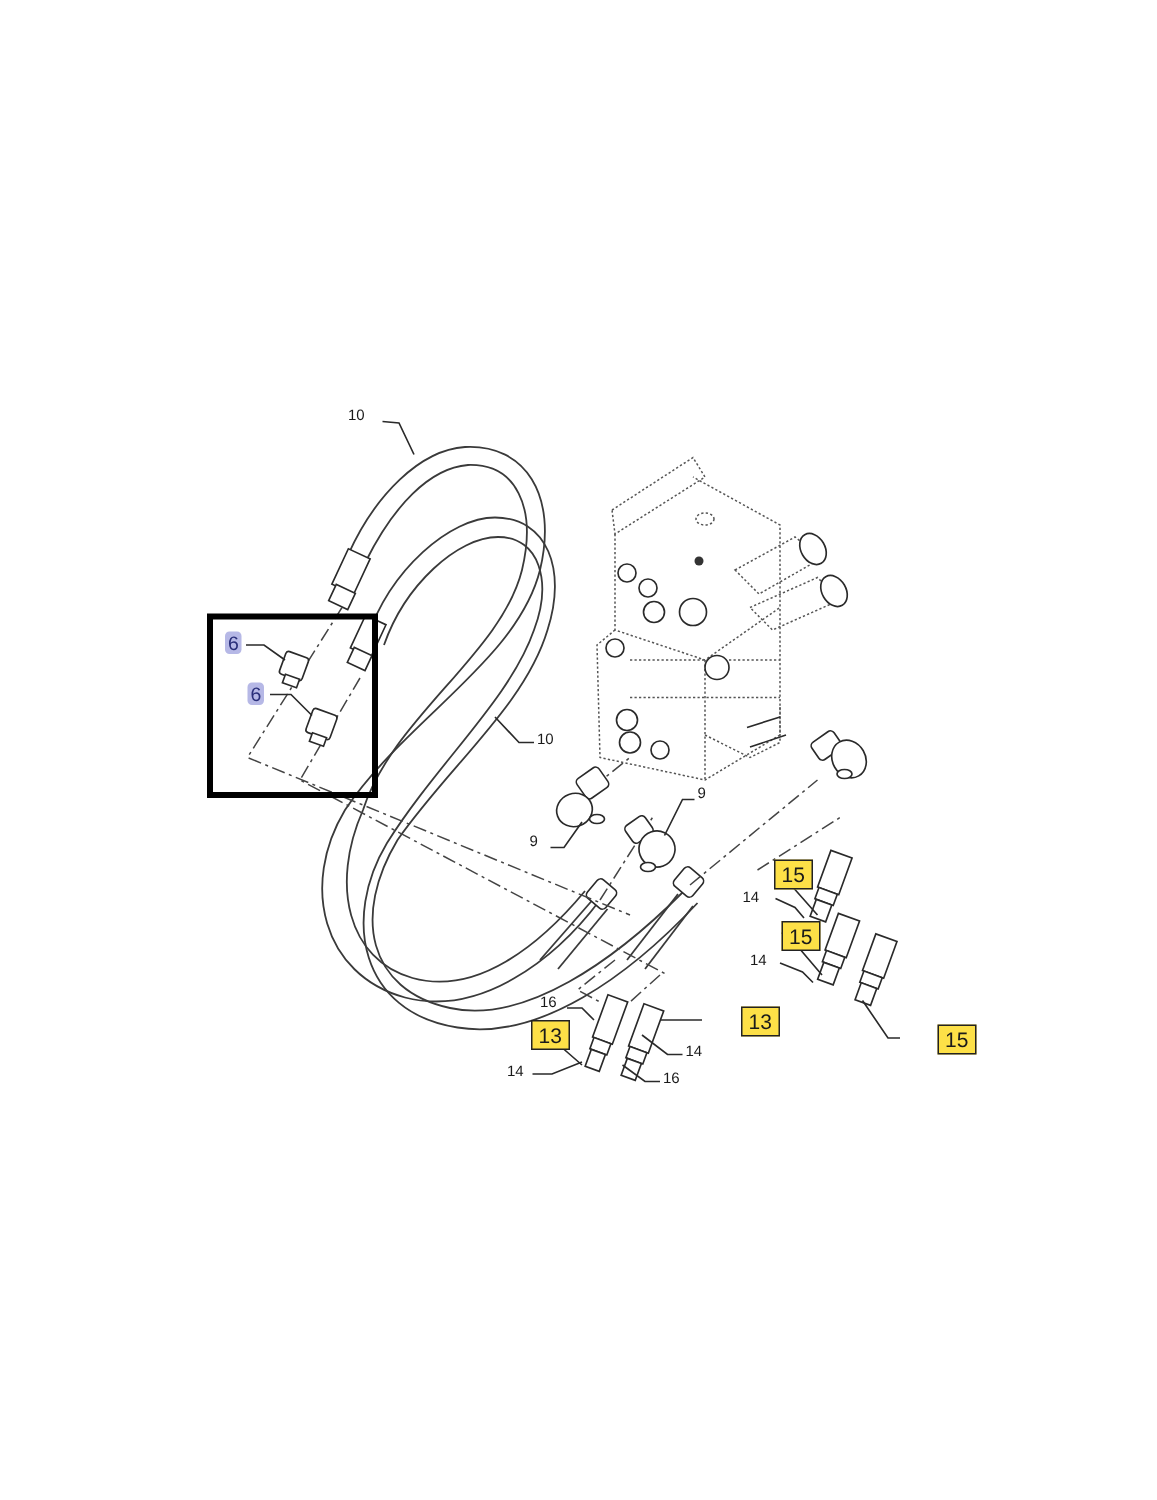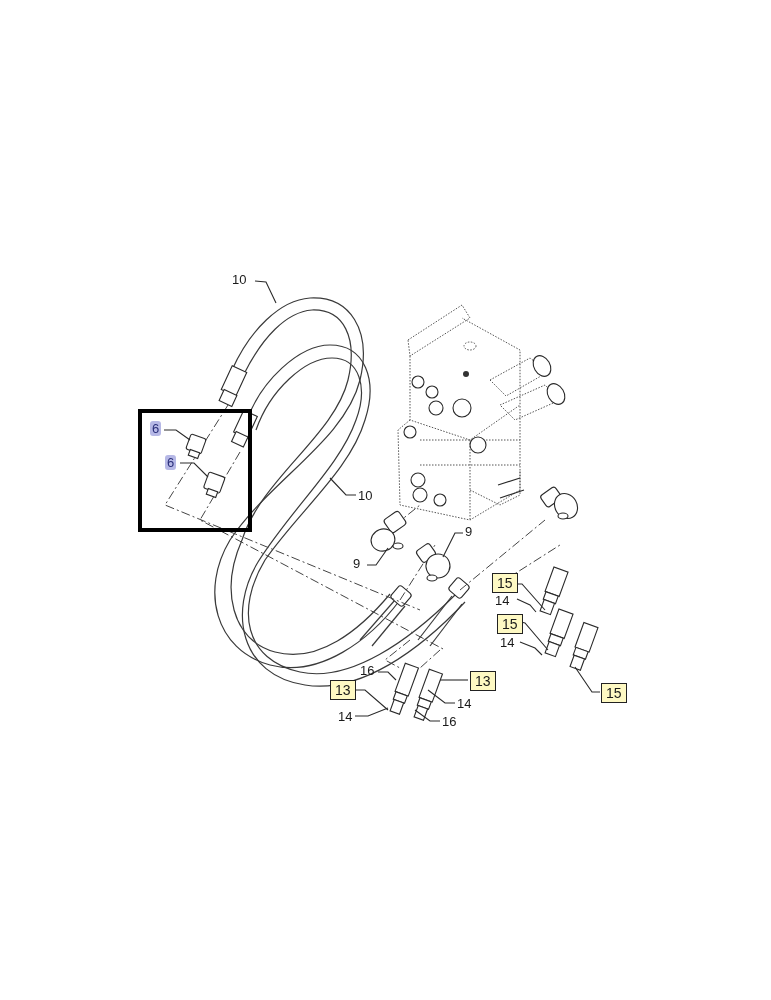--- a/index.html
+++ b/index.html
@@ -1,19 +1,19 @@
 <!DOCTYPE html>
 <html><head>
   <meta charset="utf-8">
   <style>
     html, body { margin: 0; padding: 0; background: #ffffff; }
     body { width: 771px; height: 1000px; position: relative; overflow: hidden; font-family: "Liberation Sans", sans-serif; }
     #diagram { position: absolute; left: 0; top: 0; width: 771px; height: 1000px; }
-    .callout { position: absolute; font-family: "Liberation Sans", sans-serif; font-size: 13px; color: #1a1a1a; line-height: 1; white-space: nowrap; }
-    .callout.boxed { border: 1.3px solid #222; padding: 2px 4px; background: #fef9c3; font-size: 14px; }
+    .callout { position: absolute; font-family: "Liberation Sans", sans-serif; font-size: 10px; color: #1a1a1a; line-height: 1; white-space: nowrap; }
+    .callout.boxed { border: 1.3px solid #222; padding: 2px 4px; background: #fde047; font-size: 14px; margin-left: 24px; }
     .callout.highlight { background: #b6b8e6; color: #2a2f7a; border-radius: 3px; padding: 1px 2px; font-size: 13px; }
     .highlight-frame { position: absolute; left: 138px; top: 409px; width: 106px; height: 115px; border: 4px solid #000; box-sizing: content-box; }
     svg .hose { fill: none; stroke: #3a3a3a; stroke-width: 1.2; }
     svg .lead { fill: none; stroke: #2a2a2a; stroke-width: 1.1; }
     svg .dash { fill: none; stroke: #444; stroke-width: 1; stroke-dasharray: 9 3 2 3; }
     svg .part { fill: #fff; stroke: #2a2a2a; stroke-width: 1.1; }
     svg .dots { fill: none; stroke: #555; stroke-width: 1; stroke-dasharray: 1.5 1.5; }
     svg .dark { fill: #333; }
   </style>
 </head>

